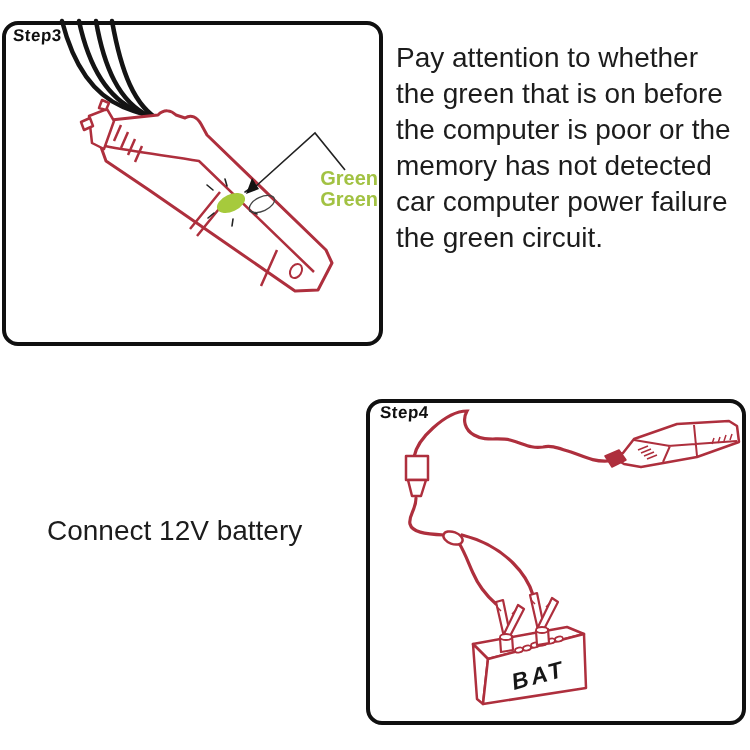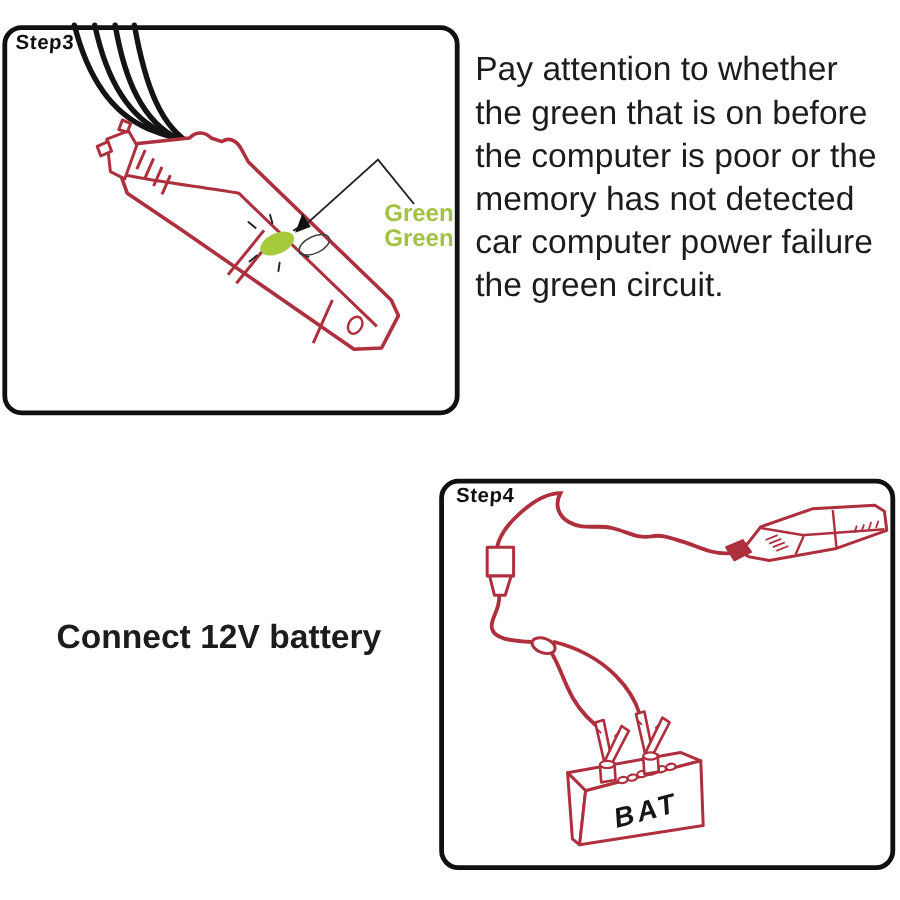--- a/index.html
+++ b/index.html
@@ -17,21 +17,21 @@
   .step-label{
     position:absolute;font-size:17px;font-weight:bold;color:#101010;
     letter-spacing:.5px;transform:skewX(-3deg);
   }
   .step3-label{left:13px;top:26px;}
   .step4-label{left:380px;top:403px;}
   .note{position:absolute;color:#1c1c1c;font-size:28px;}
   .note div{line-height:36px;white-space:nowrap;}
   .note3{left:396px;top:40px;}
   .note4{left:47px;top:512px;}
-  .note4 div{line-height:38px;font-weight:bold;}
+  .note4 div{line-height:38px;}
   .green-label{
     position:absolute;left:296px;top:168px;width:82px;text-align:right;
     color:#a2c243;font-weight:bold;font-size:20px;line-height:21px;
   }
   .green-label .l1{padding-right:0;}
 </style>
 </head>
 <body>
 
 <div>

